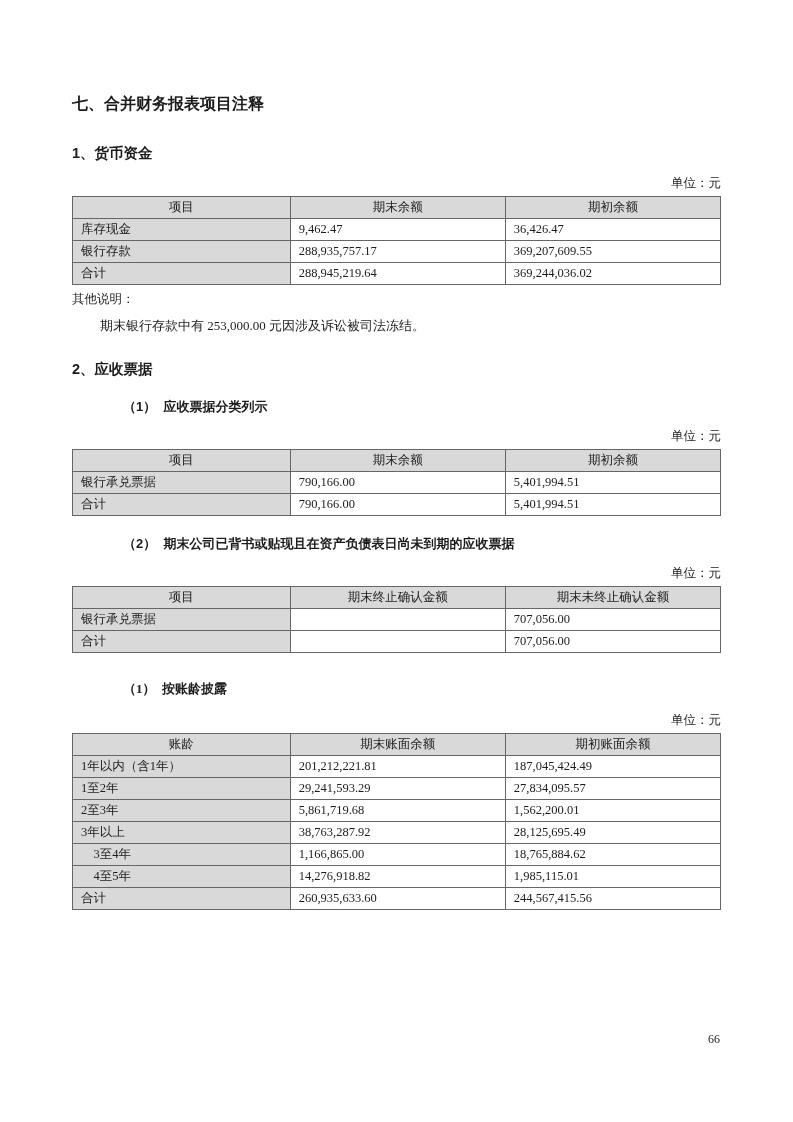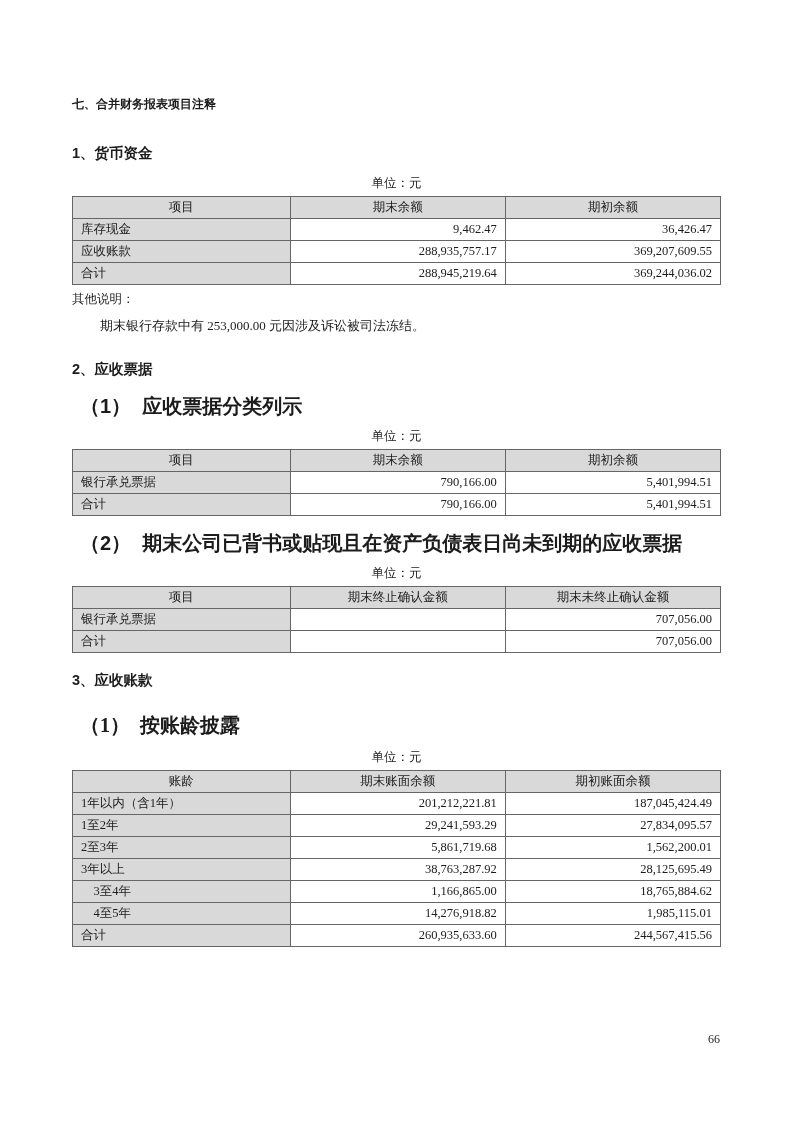--- a/index.html
+++ b/index.html
@@ -9,44 +9,45 @@
     position:relative;
     font-family:"Liberation Serif", serif;
     color:#1c1c1c;
     overflow:hidden;
   }
   .content { position:absolute; left:72px; right:72px; top:0; }
 
   .h-main {
     margin-top:94px;
     font-family:"Liberation Sans", sans-serif;
-    font-weight:bold; font-size:12px; line-height:20px;
+    font-weight:bold; font-size:16px; line-height:20px;
     white-space:pre-wrap;
   }
   .h-num {
     font-family:"Liberation Sans", sans-serif;
     font-weight:bold; font-size:14.5px; line-height:19px;
     white-space:pre-wrap;
   }
   .h-sub {
     font-family:"Liberation Sans", sans-serif;
-    font-weight:bold; font-size:20px; line-height:19px;
+    font-weight:bold; font-size:13px; line-height:19px;
     padding-left:8px;
     white-space:pre-wrap;
+    margin-left:43px;
   }
   .mt-s1      { margin-top:30px; }
   .mt-s2      { margin-top:26px; }
   .mt-s2sub1  { margin-top:18px; }
   .mt-s2sub2  { margin-top:18px; }
   .mt-s3      { margin-top:18px; }
   .mt-s3sub1  { margin-top:26px;font-family:Liberation Serif, serif; }
 
   .unit {
     margin-top:12px; margin-bottom:5px;
-    text-align:center;
+    text-align:right;
     font-size:12.5px; line-height:16px;
   }
   .unit-aging { margin-top:14px; }
 
   table.data-table {
     width:100%;
     border-collapse:collapse;
     table-layout:fixed;
     font-size:12.5px;
   }
@@ -63,21 +64,21 @@
   }
   table.data-table th {
     background:var(--table-header-bg, #d9d9d9);
     text-align:center;
   }
   td.label-cell {
     background:var(--table-header-bg, #d9d9d9);
     text-align:left;
     padding-left:6px;
   }
-  td.num-cell { text-align:right; background:#ffffff; }
+  td.num-cell { background:#ffffff; }
 
   .note-label { margin-top:6px; font-size:12.5px; line-height:16px; }
   .note-text  { margin-top:10px; font-size:13px; line-height:17px; text-indent:28px; }
 
   .page-num {
     position:absolute;
     top:1032px; right:73px;
     font-size:12px;
     font-family:"Liberation Serif", serif;
   }
@@ -104,21 +105,21 @@
           <th>期初余额</th>
         </tr>
       </thead>
       <tbody>
         <tr>
           <td class="label-cell">库存现金</td>
           <td class="num-cell">9,462.47</td>
           <td class="num-cell">36,426.47</td>
         </tr>
         <tr>
-          <td class="label-cell">应收账款</td>
+          <td class="label-cell">银行存款</td>
           <td class="num-cell">288,935,757.17</td>
           <td class="num-cell">369,207,609.55</td>
         </tr>
         <tr>
           <td class="label-cell">合计</td>
           <td class="num-cell">288,945,219.64</td>
           <td class="num-cell">369,244,036.02</td>
         </tr>
       </tbody>
     </table>
@@ -177,21 +178,20 @@
           <td class="num-cell">707,056.00</td>
         </tr>
         <tr>
           <td class="label-cell">合计</td>
           <td class="num-cell"></td>
           <td class="num-cell">707,056.00</td>
         </tr>
       </tbody>
     </table>
 
-  <div class="h-num mt-s3">3、应收账款</div>
   <div class="h-sub mt-s3sub1">（1）  按账龄披露</div>
   <div class="unit unit-aging">单位：元</div>
   <table class="data-table" data-table="tables.receivable_aging">
       <colgroup>
         <col class="c-label">
         <col class="c-val">
         <col class="c-val">
       </colgroup>
       <thead>
         <tr>

